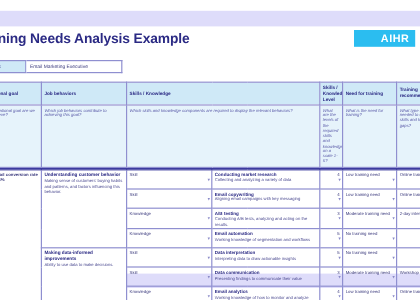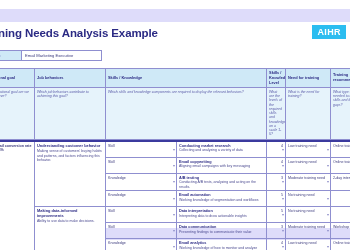--- a/index.html
+++ b/index.html
@@ -21,21 +21,21 @@
   .title {
     position: absolute; left: -22px; top: 27px;
     font-size: 11.5px; font-weight: bold; color: #2b2a84;
     letter-spacing: -0.1px; white-space: nowrap;
   }
 
   .logo {
     position: absolute; right: 4px; top: 25px;
     background: #2bbdf0; color: #ffffff;
     font-size: 9px; font-weight: bold;
-    padding: 2px 5px 2px 5px;
+    padding: 2px 5px 2px 22px;
     letter-spacing: 0.4px;
     line-height: 10px;
   }
 
   
   .emp-row { position: absolute; left: -24px; top: 50px; display: flex; align-items: stretch; }
   .emp-label {
     width: 46px; background: #cfe9f7; border: 0.5px solid #8f8fd0;
     font-size: 4.1px; font-weight: bold; color: #2b2a84;
     display: flex; align-items: center; padding-left: 3px;

